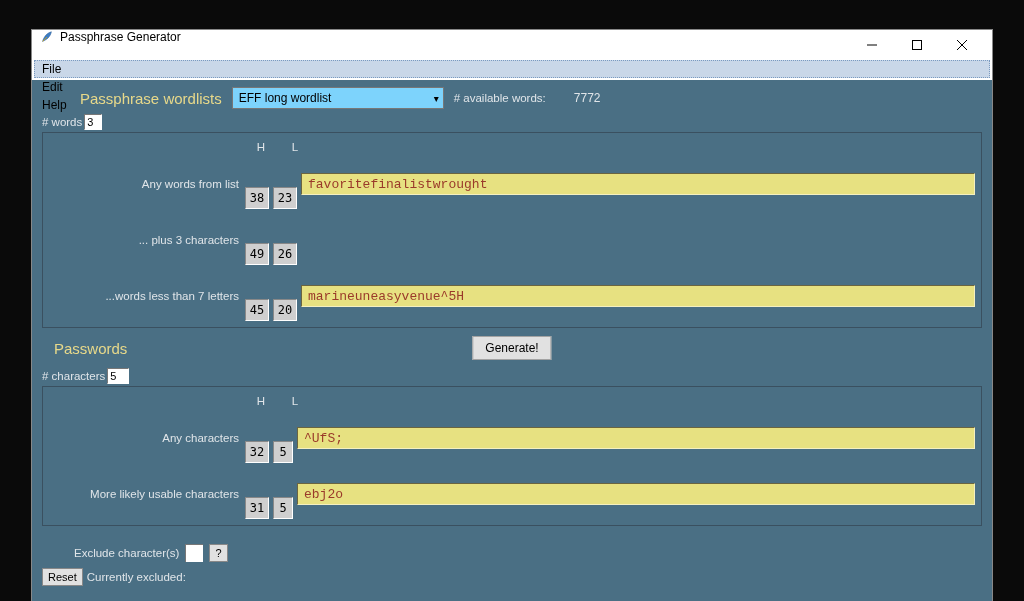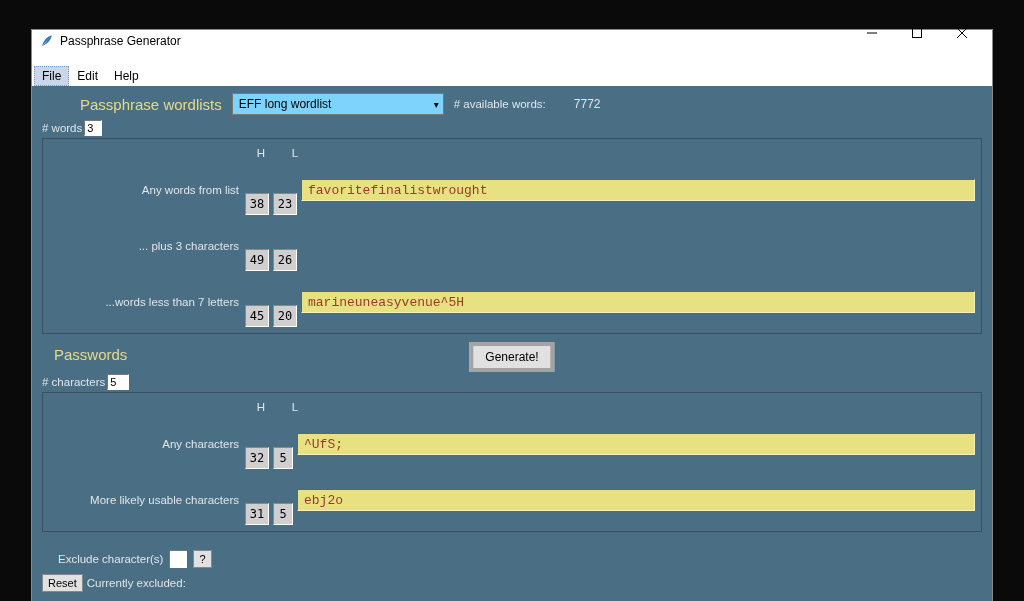--- a/index.html
+++ b/index.html
@@ -13,23 +13,23 @@
     align-items: flex-start;
     padding: 30px 0;
   }
   .window {
     width: 960px;
     background: #fff;
     box-shadow: 0 0 0 1px #888;
   }
   .titlebar {
     display: flex;
-    align-items: flex-end;
+    align-items: flex-start;
     height: 30px;
-    padding: 18px 8px;
+    padding: 0 8px;
     background: #fff;
   }
   .titlebar .icon {
     width: 14px; height: 14px;
     margin-right: 6px;
     display: flex; align-items: center; justify-content: center;
   }
   .title-text { font-size: 12px; color: #000; }
   .titlebar-spacer { flex: 1; }
   .win-btn {
@@ -37,20 +37,21 @@
     display: flex; align-items: center; justify-content: center;
     color: #000;
     font-size: 13px;
   }
   .menubar {
     display: flex;
     height: 20px;
     align-items: stretch;
     background: #fff;
     padding: 0 2px;
+    flex-direction: column;
   }
   .menu-item {
     padding: 2px 8px;
     font-size: 12px;
     display: flex; align-items: center;
   }
   .menu-item.active { background: #c9d7e8; border: 1px dotted #7a9ac0; padding: 1px 7px;}
   .content {
     background: #4a6f84;
     color: #e8d98a;
@@ -142,34 +143,34 @@
     background: #fff;
     border-top: 1px solid #777; border-left: 1px solid #777;
     border-right: 1px solid #fff; border-bottom: 1px solid #fff;
     width: 18px; height: 16px;
     color: #000; font-size: 11px;
     display: inline-flex; align-items: center; padding: 0 2px;
   }
   .inline-block { display: flex; align-items: center; gap: 2px; margin-top:4px;}
   .gen-btn {
     background: #e1e1e1;
-    border: 4px solid #a3a3a3;
+    border: 1px solid #a3a3a3;
     padding: 4px 12px;
     color: #000;
     font-size: 12px;
     position: absolute;
     left: 50%;
     transform: translateX(-50%);
   }
   .gen-wrap { position: relative; height: 28px; margin-top: 8px;}
   .exclude-row {
     display: flex; align-items: center; gap: 6px;
     margin-top: 18px;
     color: #e0e5e9; font-size: 11.5px;
-    margin-left: 16px;
+    margin-left: 32px;
   }
   .exclude-input {
     background: #fff; width: 18px; height: 18px;
     border-top:1px solid #777; border-left:1px solid #777;
   }
   .q-btn, .reset-btn {
     background: #e1e1e1; border:1px solid #888;
     color: #000; font-size: 11px;
     padding: 2px 5px;
   }

